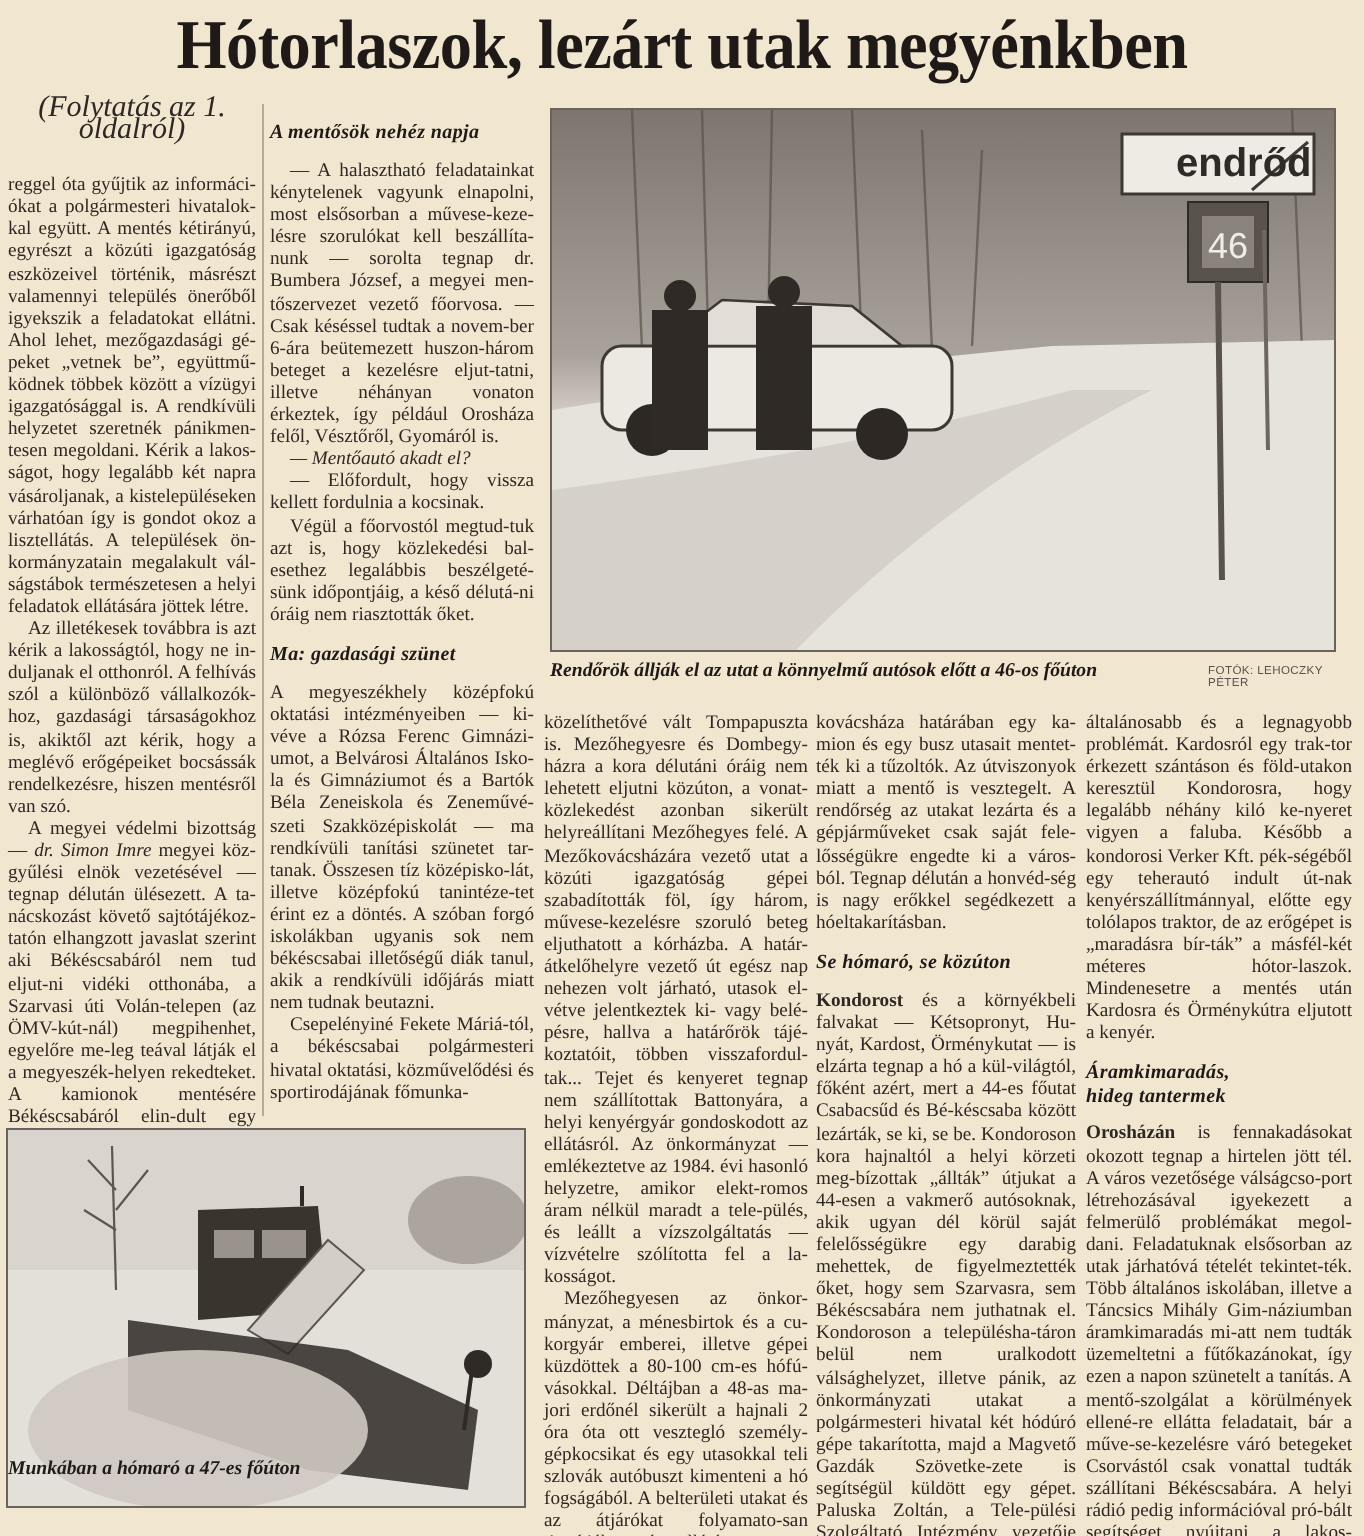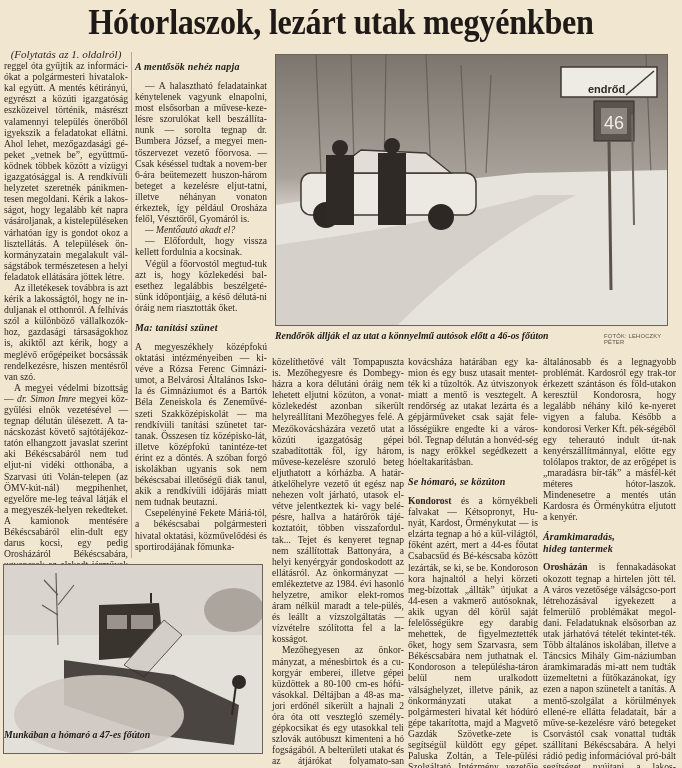--- a/index.html
+++ b/index.html
@@ -29,22 +29,22 @@
       text-align: justify;
       hyphens: manual;
       color: #2e2824;
     }
     .col p { text-indent: 0; }
     .col p.ind { text-indent: 10px; }
     .col p.dialog { text-indent: 10px; }
     .kicker {
       font-style: italic;
       text-align: center;
-      margin-bottom: 0;
-      font-size: 11px;
+      margin-bottom: 16px;
+      font-size: 15px;
     }
     .subhead {
       font-weight: bold;
       font-style: italic;
       font-size: 10px;
       line-height: 12px;
       margin: 9px 0 7px 0;
       color: #1f1a17;
       letter-spacing: 0.2px;
     }
@@ -96,21 +96,21 @@
 </div>
 
 <div class="vrule" style="left:131px; top:52px; height:506px;"></div>
 
 <div class="col" style="left:135px; top:52px; width:132px; height:510px;">
   <div class="subhead">A mentősök nehéz napja</div>
   <p class="dialog">— A halasztható feladatainkat kénytelenek vagyunk elnapolni, most elsősorban a művese-keze-lésre szorulókat kell beszállíta-nunk — sorolta tegnap dr. Bumbera József, a megyei men-tőszervezet vezető főorvosa. — Csak késéssel tudtak a novem-ber 6-ára beütemezett huszon-három beteget a kezelésre eljut-tatni, illetve néhányan vonaton érkeztek, így például Orosháza felől, Vésztőről, Gyomáról is.</p>
   <p class="dialog it">— Mentőautó akadt el?</p>
   <p class="dialog">— Előfordult, hogy vissza kellett fordulnia a kocsinak.</p>
   <p class="ind">Végül a főorvostól megtud-tuk azt is, hogy közlekedési bal-esethez legalábbis beszélgeté-sünk időpontjáig, a késő délutá-ni óráig nem riasztották őket.</p>
-  <div class="subhead">Ma: tanítási szünet</div>
+  <div class="subhead">Ma: gazdasági szünet</div>
   <p>A megyeszékhely középfokú oktatási intézményeiben — ki-véve a Rózsa Ferenc Gimnázi-umot, a Belvárosi Általános Isko-la és Gimnáziumot és a Bartók Béla Zeneiskola és Zeneművé-szeti Szakközépiskolát — ma rendkívüli tanítási szünetet tar-tanak. Összesen tíz középisko-lát, illetve középfokú tanintéze-tet érint ez a döntés. A szóban forgó iskolákban ugyanis sok nem békéscsabai illetőségű diák tanul, akik a rendkívüli időjárás miatt nem tudnak beutazni.</p>
   <p class="ind">Csepelényiné Fekete Máriá-tól, a békéscsabai polgármesteri hivatal oktatási, közművelődési és sportirodájának főmunka-</p>
 </div>
 
 <div class="photo photo1">
   <svg width="393" height="272" viewBox="0 0 393 272">
     <defs>
       <linearGradient id="sky1" x1="0" y1="0" x2="0" y2="1">
         <stop offset="0" stop-color="#7d766e"></stop>
         <stop offset="0.45" stop-color="#a9a29a"></stop>
@@ -143,21 +143,21 @@
     <rect x="102" y="98" width="28" height="72" fill="#2f2a26"></rect>
     <circle cx="116" cy="91" r="8" fill="#2f2a26"></circle>
 
     <rect x="285" y="12" width="96" height="30" fill="#eeeae4" stroke="#3e3833" stroke-width="1.5"></rect>
     <line x1="350" y1="40" x2="378" y2="16" stroke="#3e3833" stroke-width="1.5"></line>
     <rect x="318" y="46" width="40" height="40" fill="#5a534c" stroke="#2f2a26"></rect>
     <rect x="325" y="53" width="26" height="26" fill="#8a837b"></rect>
     <line x1="333" y1="86" x2="335" y2="235" stroke="#5a534c" stroke-width="3"></line>
     <line x1="356" y1="60" x2="358" y2="170" stroke="#6e675f" stroke-width="2"></line>
   </svg>
-  <div style="position:absolute; left:312px; top:28px; font-family:'Liberation Sans',sans-serif; font-weight:bold; font-size:11px; color:#2f2a26;">endrőd</div>
+  <div style="position:absolute; left:312px; top:16px; font-family:'Liberation Sans',sans-serif; font-weight:bold; font-size:20px; color:#2f2a26;">endrőd</div>
   <div style="position:absolute; left:328px; top:58px; font-family:'Liberation Sans',sans-serif; font-size:18px; color:#f0ece6;">46</div>
 </div>
 <div class="caption" style="left:275px; top:330px;">Rendőrök állják el az utat a könnyelmű autósok előtt a 46-os főúton</div>
 <div class="credit" style="left:604px; top:333px;">FOTÓK: LEHOCZKY PÉTER</div>
 
 <div class="col" style="left:272px; top:356px; width:132px; height:412px;">
   <p>közelíthetővé vált Tompapuszta is. Mezőhegyesre és Dombegy-házra a kora délutáni óráig nem lehetett eljutni közúton, a vonat-közlekedést azonban sikerült helyreállítani Mezőhegyes felé. A Mezőkovácsházára vezető utat a közúti igazgatóság gépei szabadították föl, így három, művese-kezelésre szoruló beteg eljuthatott a kórházba. A határ-átkelőhelyre vezető út egész nap nehezen volt járható, utasok el-vétve jelentkeztek ki- vagy belé-pésre, hallva a határőrök tájé-koztatóit, többen visszafordul-tak... Tejet és kenyeret tegnap nem szállítottak Battonyára, a helyi kenyérgyár gondoskodott az ellátásról. Az önkormányzat — emlékeztetve az 1984. évi hasonló helyzetre, amikor elekt-romos áram nélkül maradt a tele-pülés, és leállt a vízszolgáltatás — vízvételre szólította fel a la-kosságot.</p>
   <p class="ind">Mezőhegyesen az önkor-mányzat, a ménesbirtok és a cu-korgyár emberei, illetve gépei küzdöttek a 80-100 cm-es hófú-vásokkal. Déltájban a 48-as ma-jori erdőnél sikerült a hajnali 2 óra óta ott vesztegló személy-gépkocsikat és egy utasokkal teli szlovák autóbuszt kimenteni a hó fogságából. A belterületi utakat és az átjárókat folyamato-san tisztítják a városellátó szer-vezet munkásai. Az önkormány-zat a háziorvosok rendelkezésé-re bocsátotta terepjáró gépko-csiját, így szükség esetén a ma-</p>
 </div>
 

